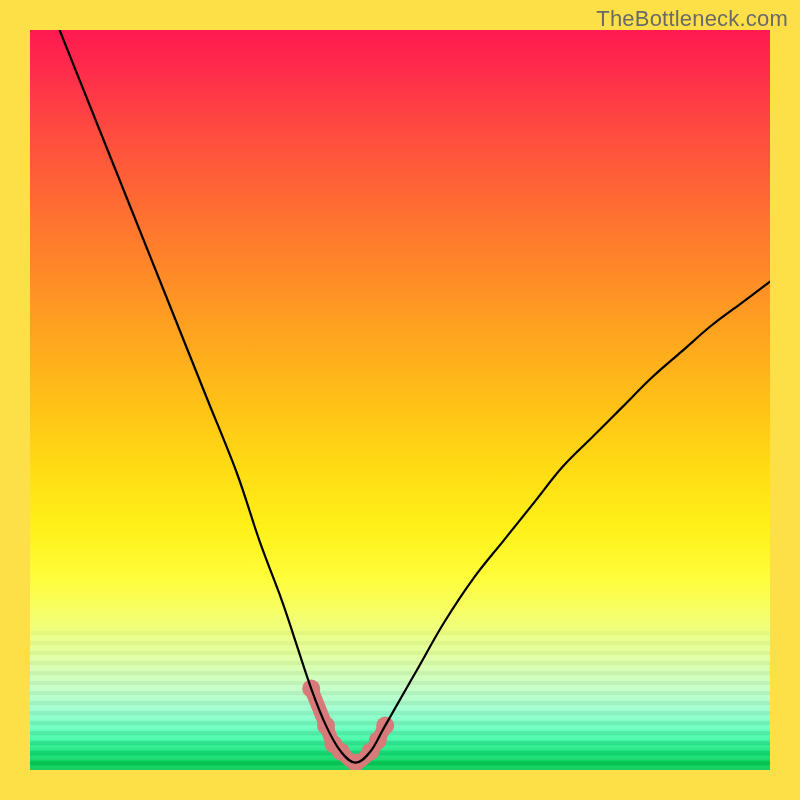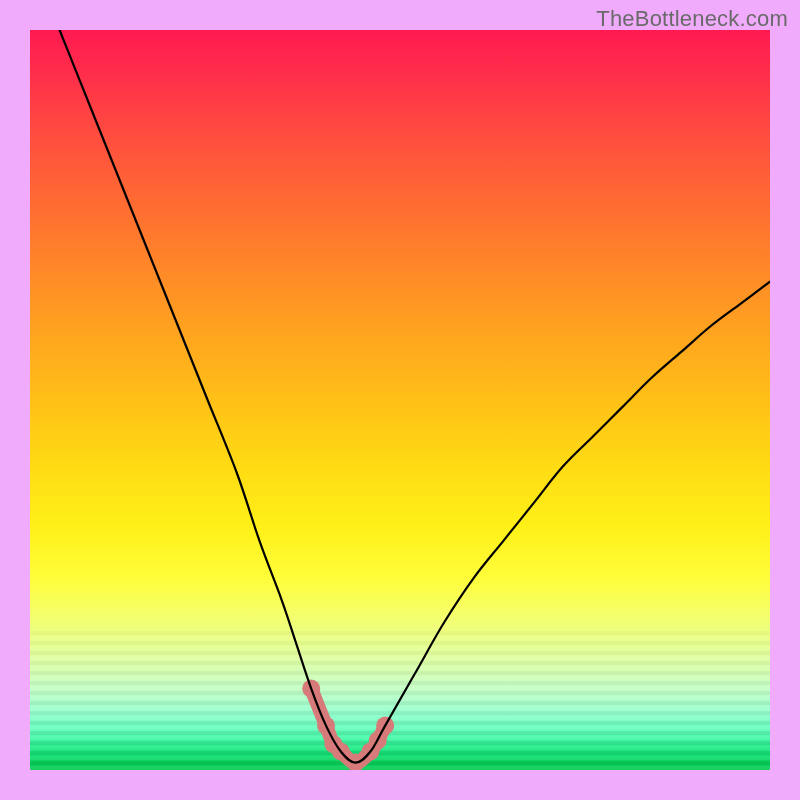--- a/index.html
+++ b/index.html
@@ -10,21 +10,21 @@
     overflow: hidden;
     background: #000;
     font-family: Arial, Helvetica, sans-serif;
   }
   .frame {
     position: absolute;
     left: 0;
     top: 0;
     width: 800px;
     height: 800px;
-    background: #f0abfc;
+    background: #fde047;
   }
   .plot {
     position: absolute;
     left: 30px;
     top: 30px;
     width: 740px;
     height: 740px;
     overflow: hidden;
   }
   .gradient {

